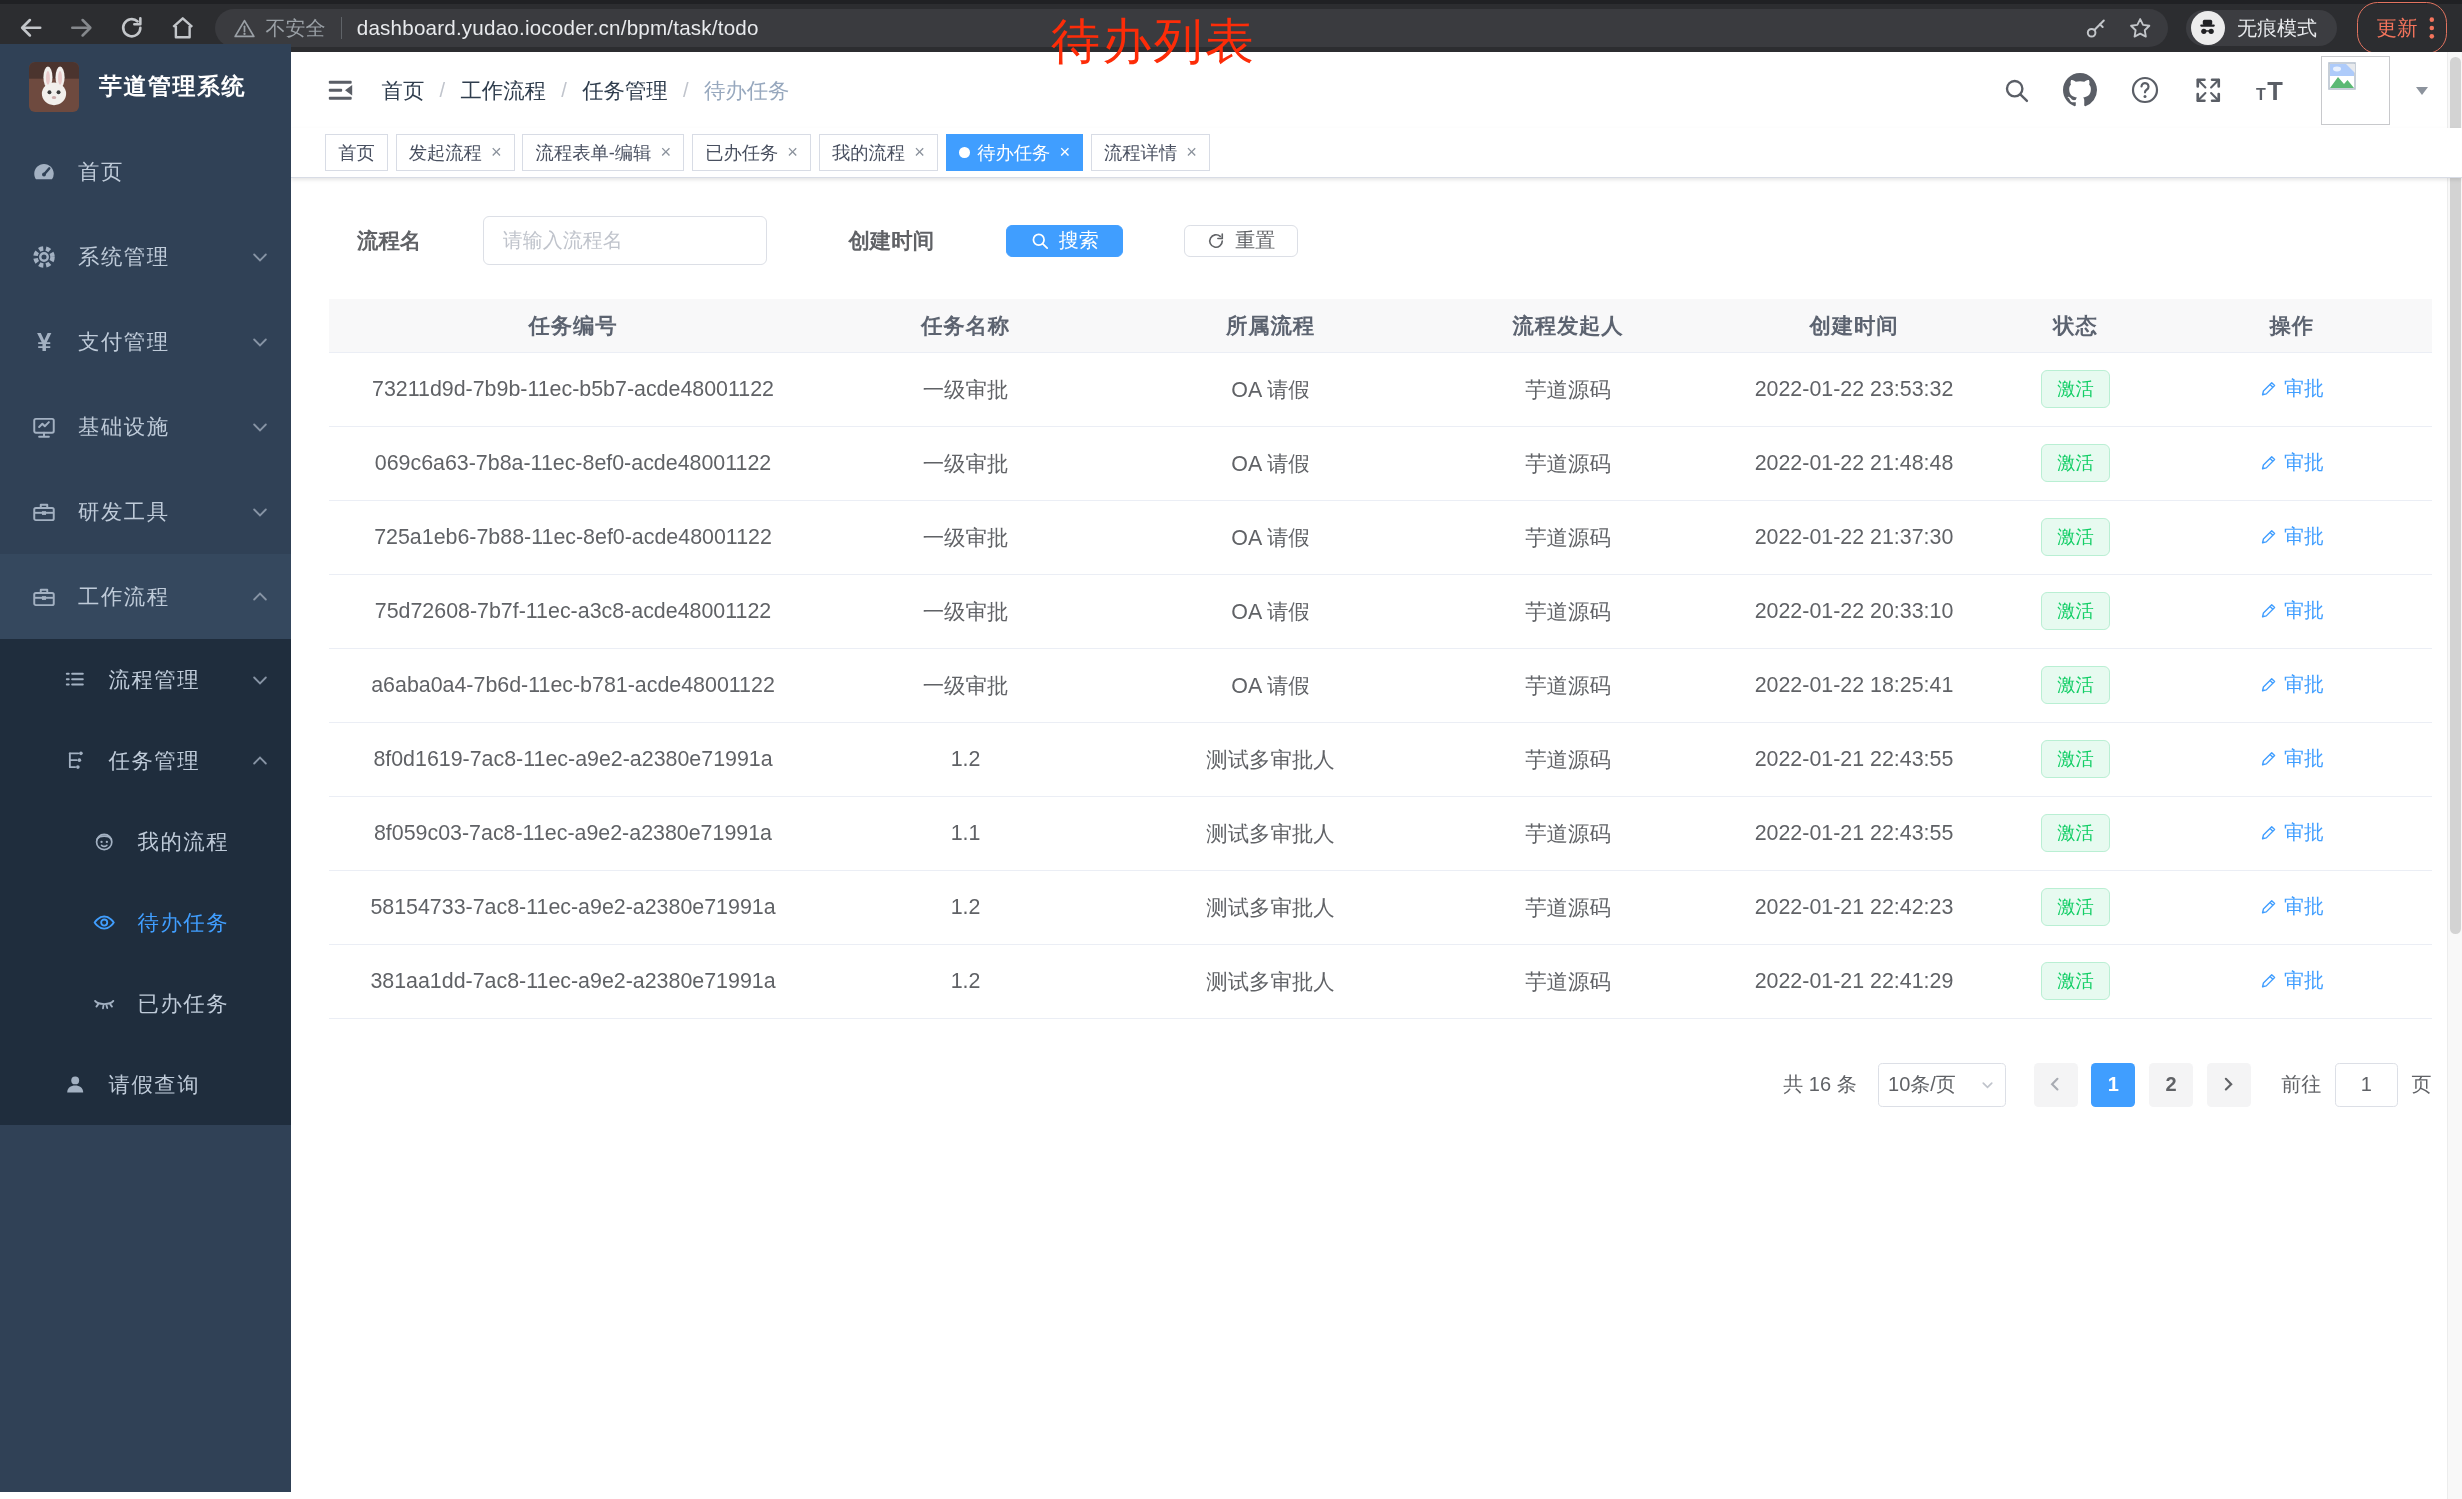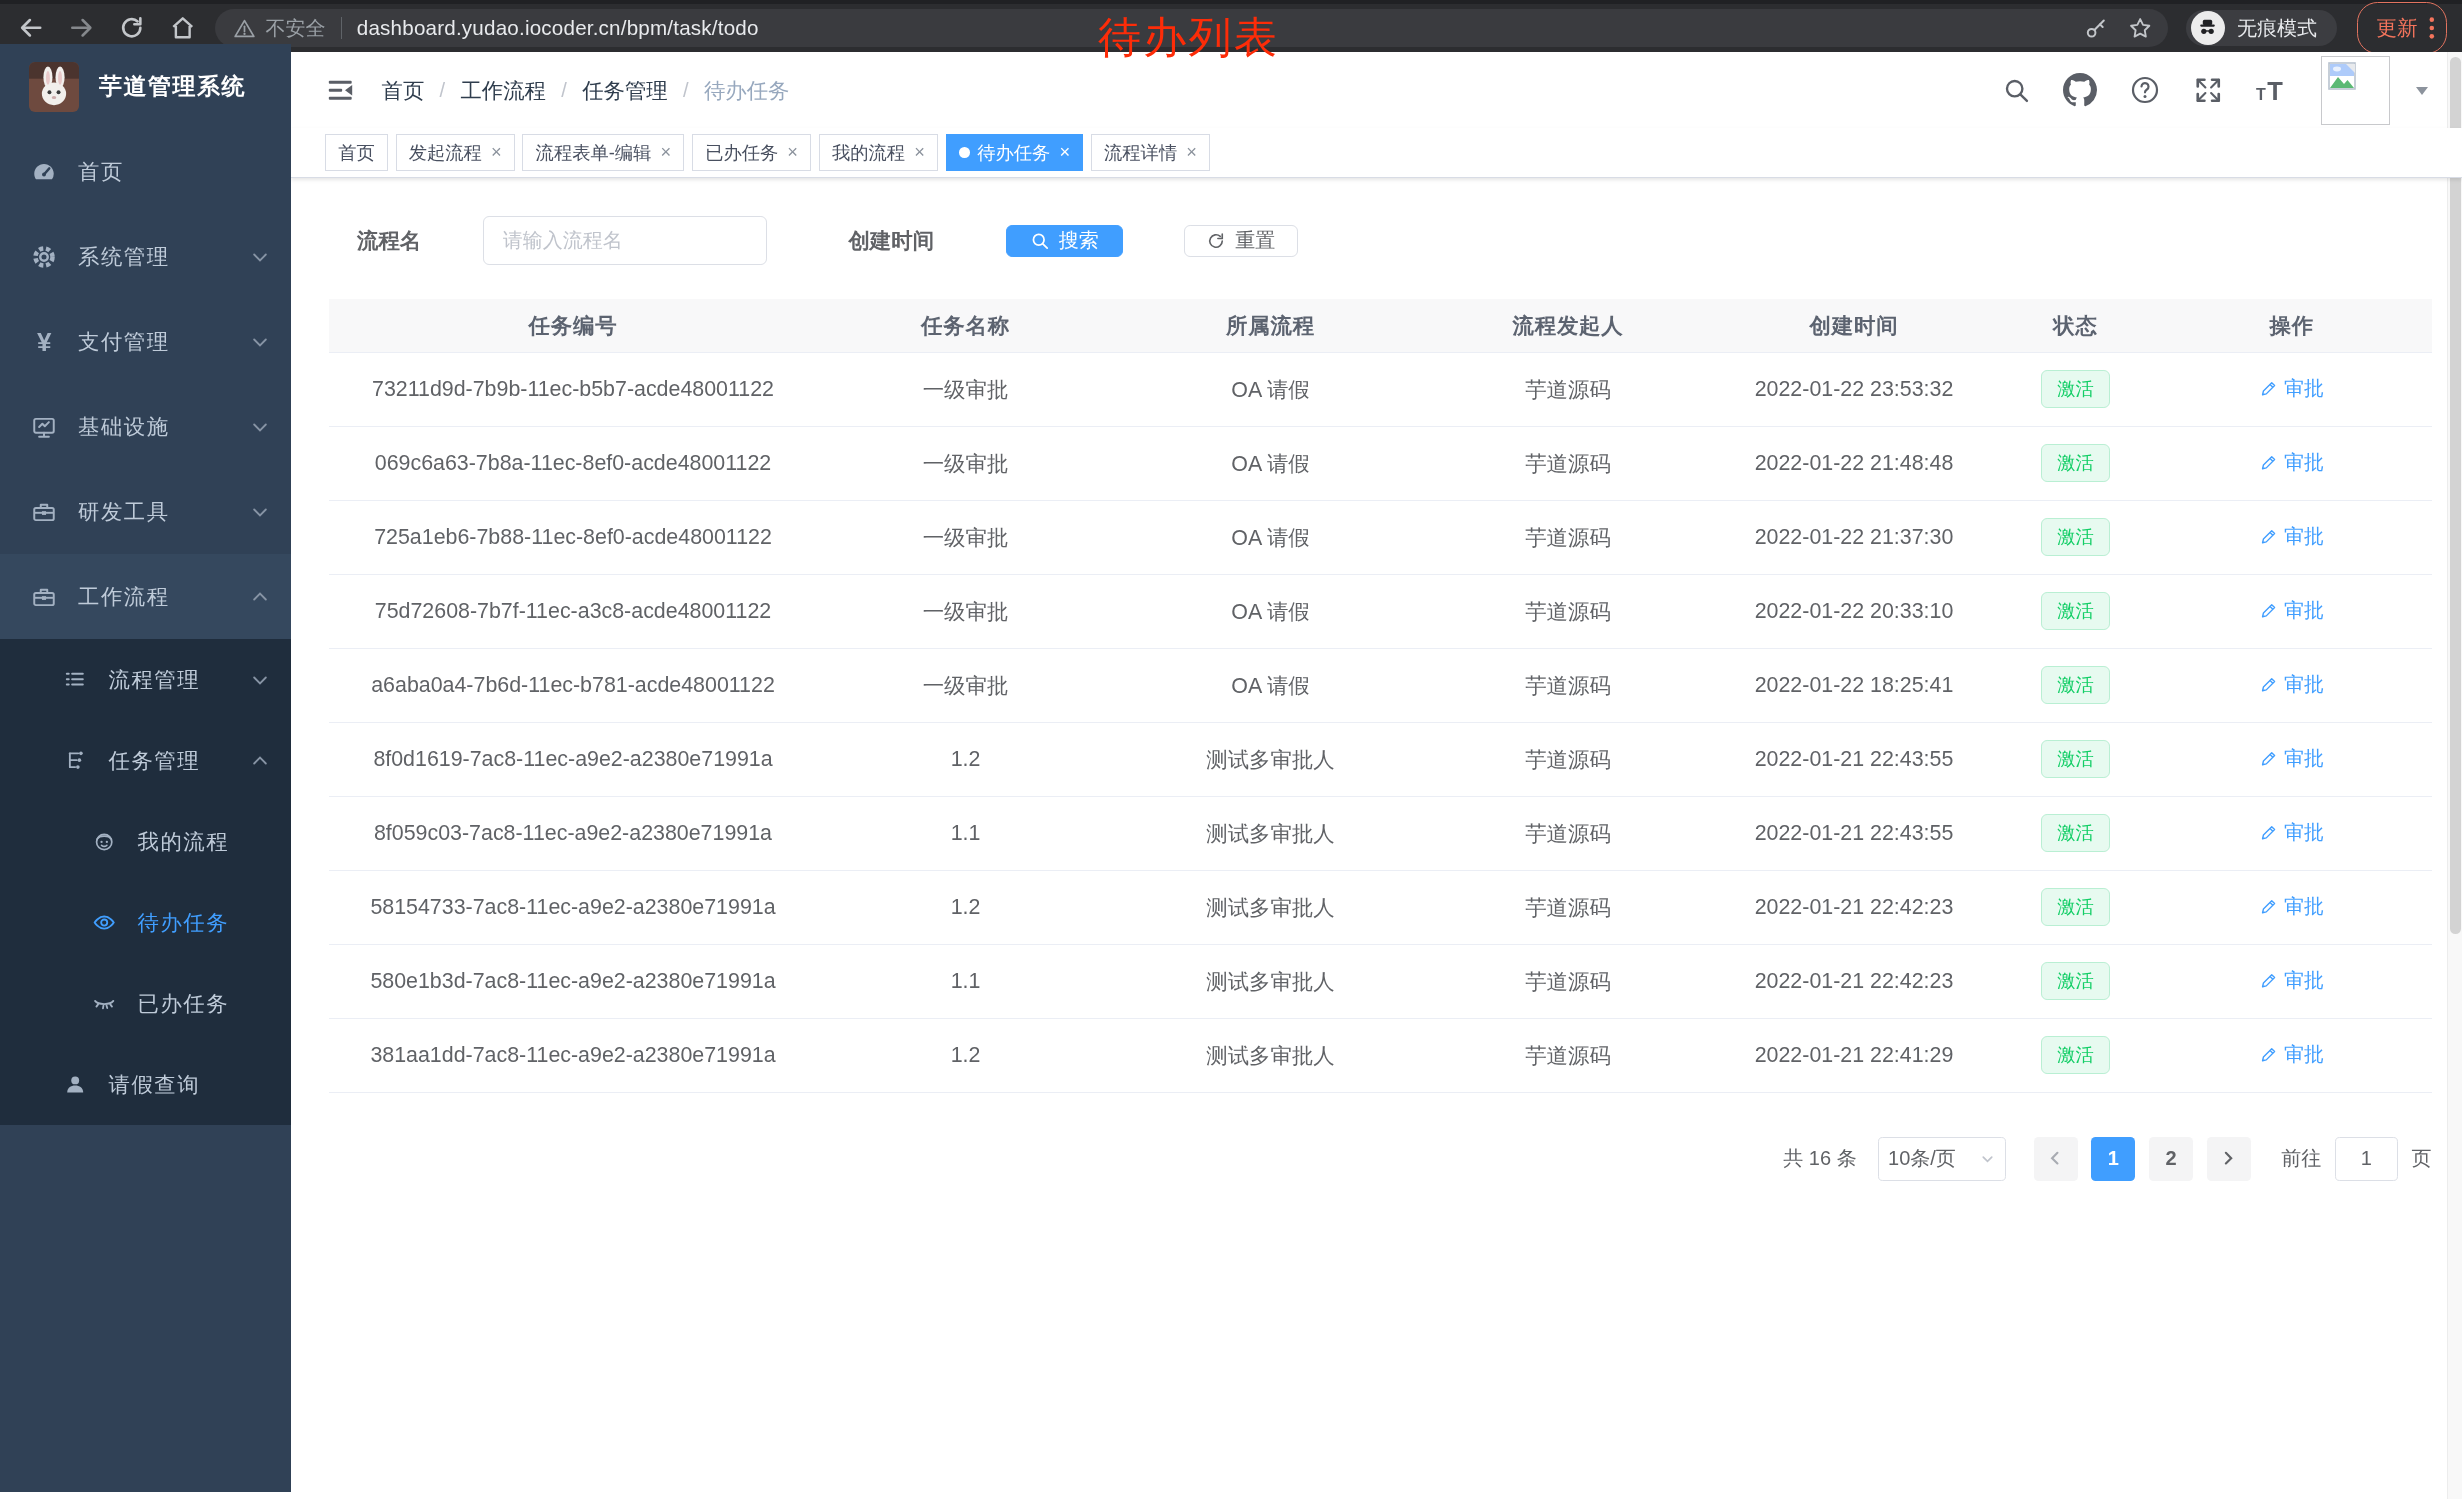--- a/index.html
+++ b/index.html
@@ -36,22 +36,22 @@
   .incog-circle { width:34px; height:34px; border-radius:50%; background:#ececec; display:flex; align-items:center; justify-content:center; }
   .incognito span { color:#e8eaed; font-size:20px; white-space:nowrap; }
   .update-btn {
     margin-left:20px; height:52px; border:1.5px solid #e2735f; border-radius:20.6px;
     background:none; display:flex; align-items:center; gap:10.7px; padding:0 10.7px 0 18.3px; flex:none;
     color:#f4745c; font-size:20.6px;
   }
 
   
   .annotation {
-    position:absolute; left:1098px; top:12.2px; z-index:50;
-    font-size:43px; color:#fd2c08; letter-spacing:2.3px; font-weight:500; line-height:1.2;
+    position:absolute; left:1051px; top:12.2px; z-index:50;
+    font-size:49px; color:#fd2c08; letter-spacing:2.3px; font-weight:500; line-height:1.2;
   }
 
   
   .sidebar {
     position:absolute; top:44px; left:0; width:291px; height:1448px;
     background:#304156; color:#bfcbd9;
   }
   .logo-row { height:85px; display:flex; align-items:center; gap:20px; padding-left:29px; }
   .logo-img { width:50px; height:50px; border-radius:6.1px; overflow:hidden; flex:none; }
   .app-title { color:#fff; font-size:23px; font-weight:700; letter-spacing:1.5px; white-space:nowrap; }
@@ -687,35 +687,20 @@
           <td><span class="badge">激活</span></td>
           <td><a class="act">
                 <svg width="18.3" height="18.3" viewBox="0 0 32 32" fill="none" stroke="#409eff" stroke-width="2.4" stroke-linejoin="round">
                   <path d="M20.5 6.5l5 5L11 26l-6.5 1.5L6 21z"></path>
                   <path d="M17.5 9.5l5 5"></path>
                 </svg>
                 <span>审批</span>
               </a></td>
         </tr>
         <tr>
-          <td>580e1b3d-7ac8-11ec-a9e2-a2380e71991a</td>
-          <td>1.1</td>
-          <td>测试多审批人</td>
-          <td>芋道源码</td>
-          <td>2022-01-21 22:42:23</td>
-          <td><span class="badge">激活</span></td>
-          <td><a class="act">
-                <svg width="18.3" height="18.3" viewBox="0 0 32 32" fill="none" stroke="#409eff" stroke-width="2.4" stroke-linejoin="round">
-                  <path d="M20.5 6.5l5 5L11 26l-6.5 1.5L6 21z"></path>
-                  <path d="M17.5 9.5l5 5"></path>
-                </svg>
-                <span>审批</span>
-              </a></td>
-        </tr>
-        <tr>
           <td>381aa1dd-7ac8-11ec-a9e2-a2380e71991a</td>
           <td>1.2</td>
           <td>测试多审批人</td>
           <td>芋道源码</td>
           <td>2022-01-21 22:41:29</td>
           <td><span class="badge">激活</span></td>
           <td><a class="act">
                 <svg width="18.3" height="18.3" viewBox="0 0 32 32" fill="none" stroke="#409eff" stroke-width="2.4" stroke-linejoin="round">
                   <path d="M20.5 6.5l5 5L11 26l-6.5 1.5L6 21z"></path>
                   <path d="M17.5 9.5l5 5"></path>

